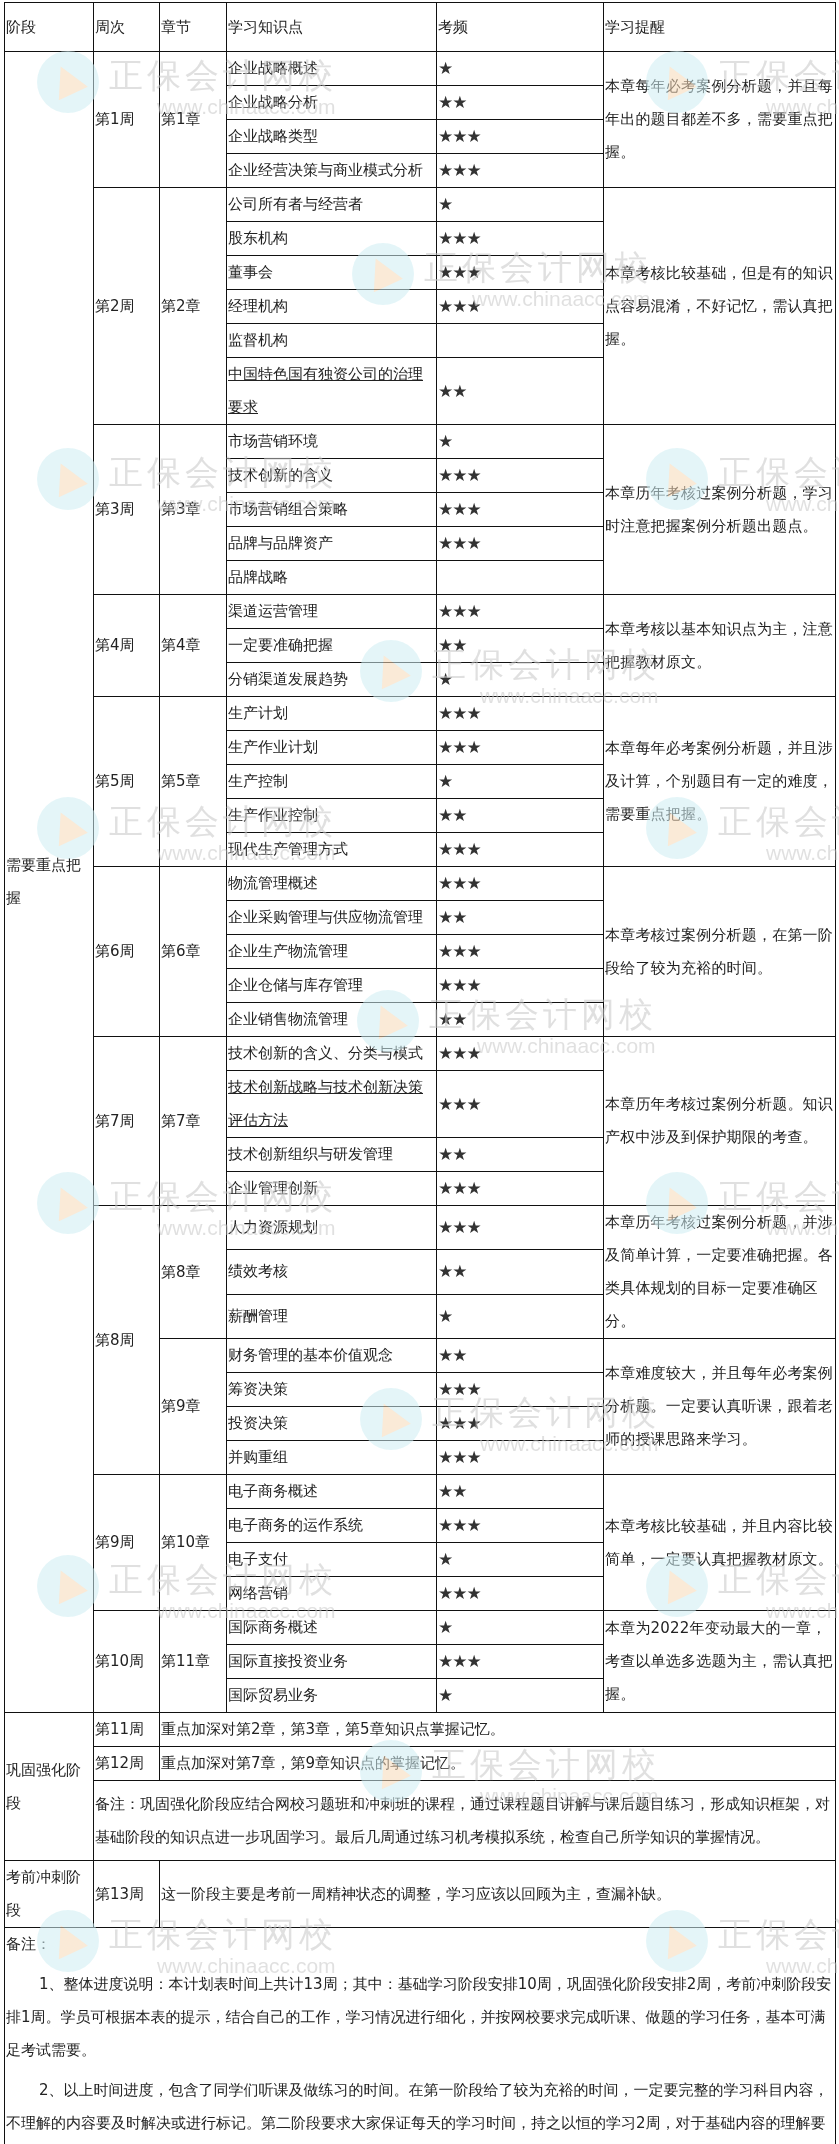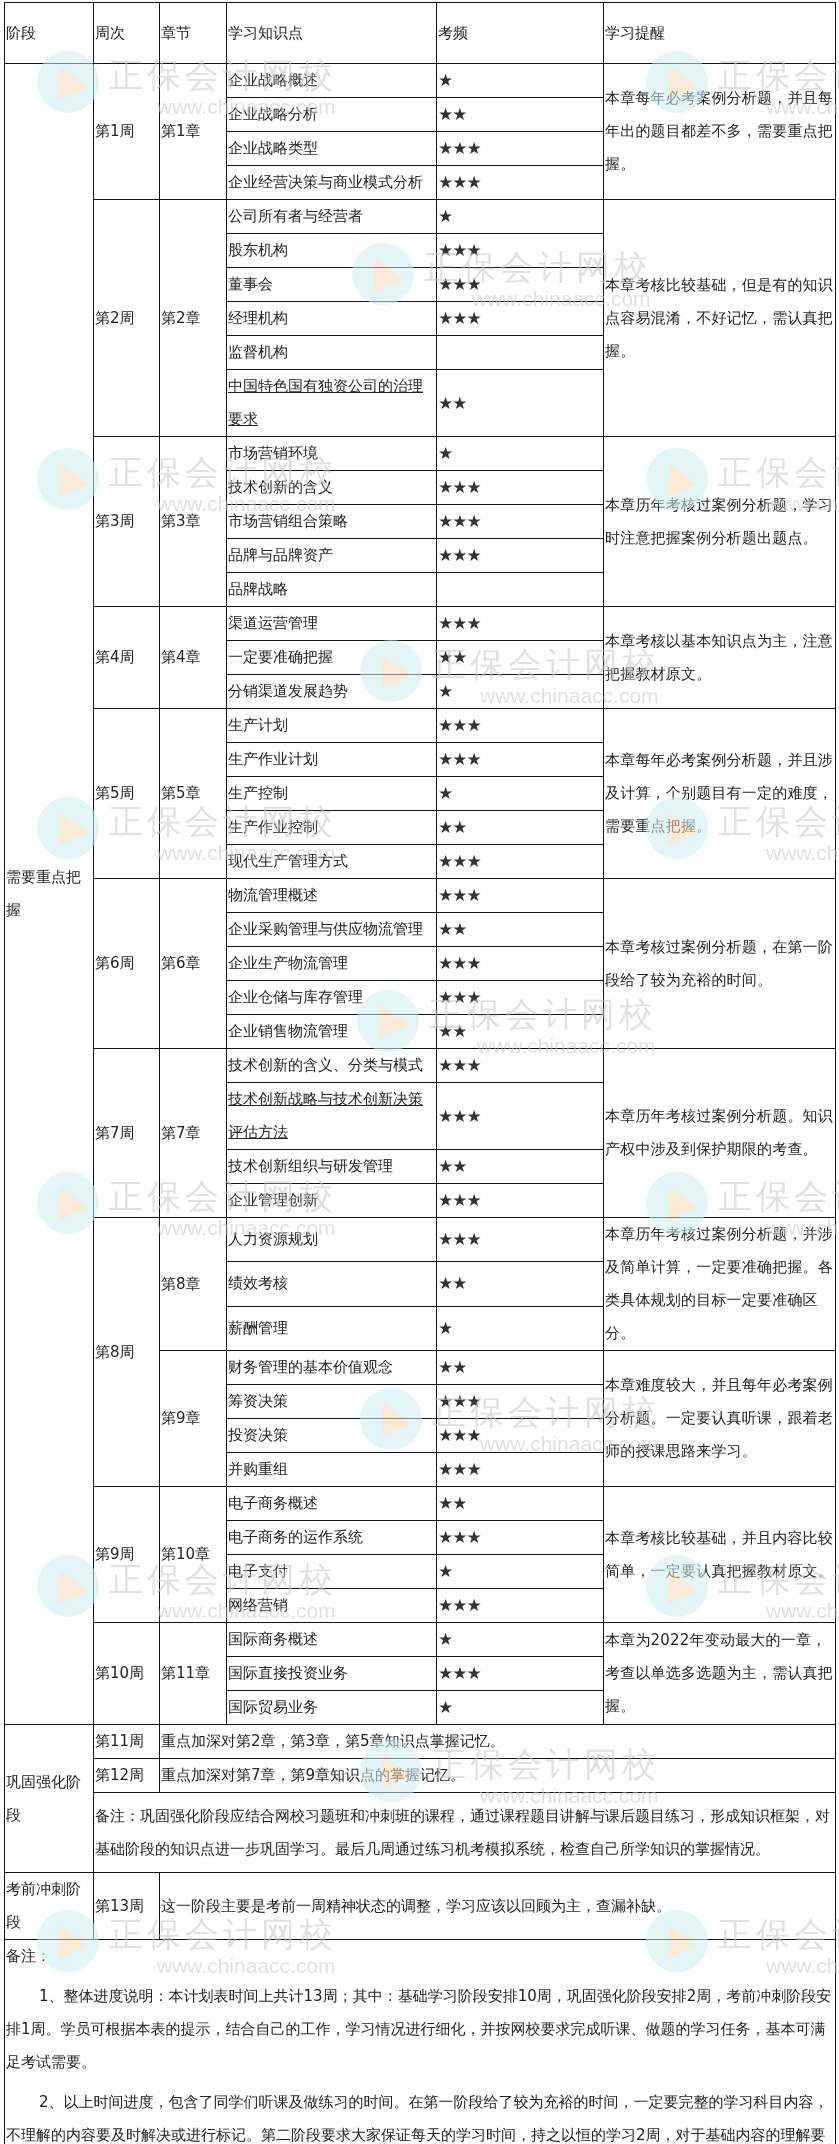--- a/index.html
+++ b/index.html
@@ -8,21 +8,21 @@
   table.plan { position: absolute; left: 4px; top: 2px; width: 831px;
                border-collapse: collapse; table-layout: fixed; font-size: 15px; }
   table.plan td { border: 1.5px solid #111; padding: 0 1px; vertical-align: middle;
                   line-height: 33px; word-break: break-all; }
   td.wrap { line-height: 33px; text-decoration: underline; }
   td.remind { line-height: 33px; letter-spacing: 0.2px; }
   .stars { color: #333; letter-spacing: -1px; font-size: 17px; }
   tr.r { height: 33px; }
   tr.r2 { height: 66px; }
   tr.r8 { height: 44px; }
-  tr.hdr { height: 61px; }
+  tr.hdr { height: 49px; }
   td.note-cell { line-height: 33px; padding: 0 2px; }
   td.footer { padding: 6px 2px 12px 2px; line-height: 40px; font-size: 15px; }
   .indent { display: block; text-indent: 2.2em; margin-top: 7px; }
   .wm { position: absolute; pointer-events: none; opacity: 0.55; width: 220px; height: 70px; }
   .wm .logo { position: absolute; left: 0; top: 0; width: 62px; height: 62px; border-radius: 50%;
               background: #cfeef3; }
   .wm .logo::before { content: ""; position: absolute; left: 14px; top: 14px; width: 0; height: 0;
               border-left: 16px solid transparent; border-right: 16px solid transparent;
               border-bottom: 30px solid #f6d9b8; transform: rotate(-25deg); }
   .wm .t1 { position: absolute; left: 72px; top: 2px; font-size: 34px; color: #c8c8c8; letter-spacing: 4px;

